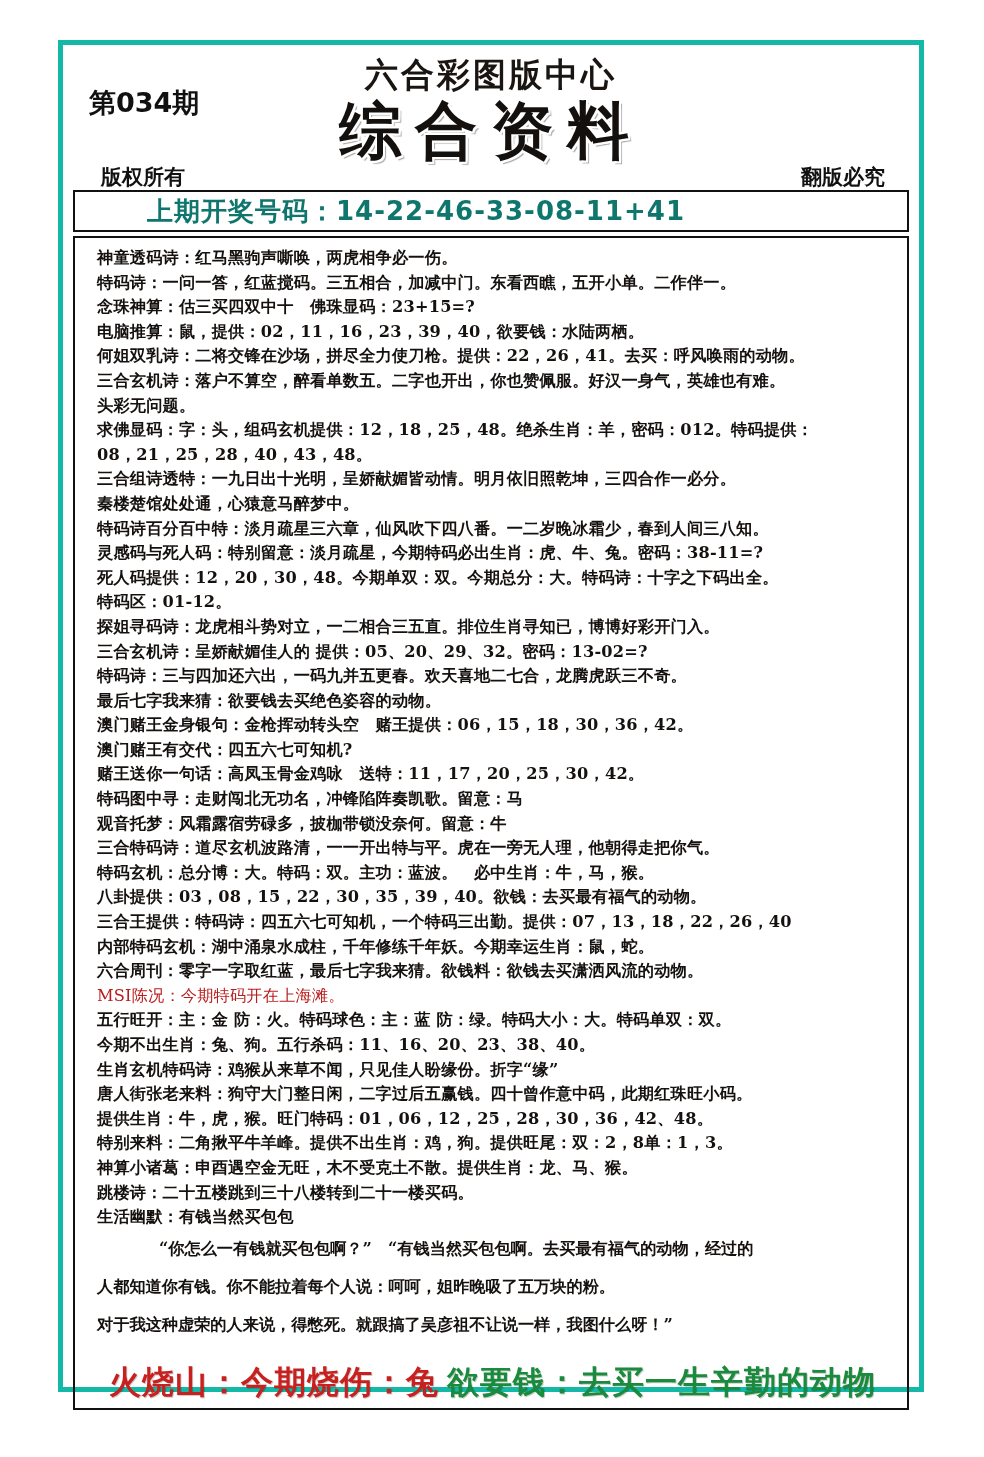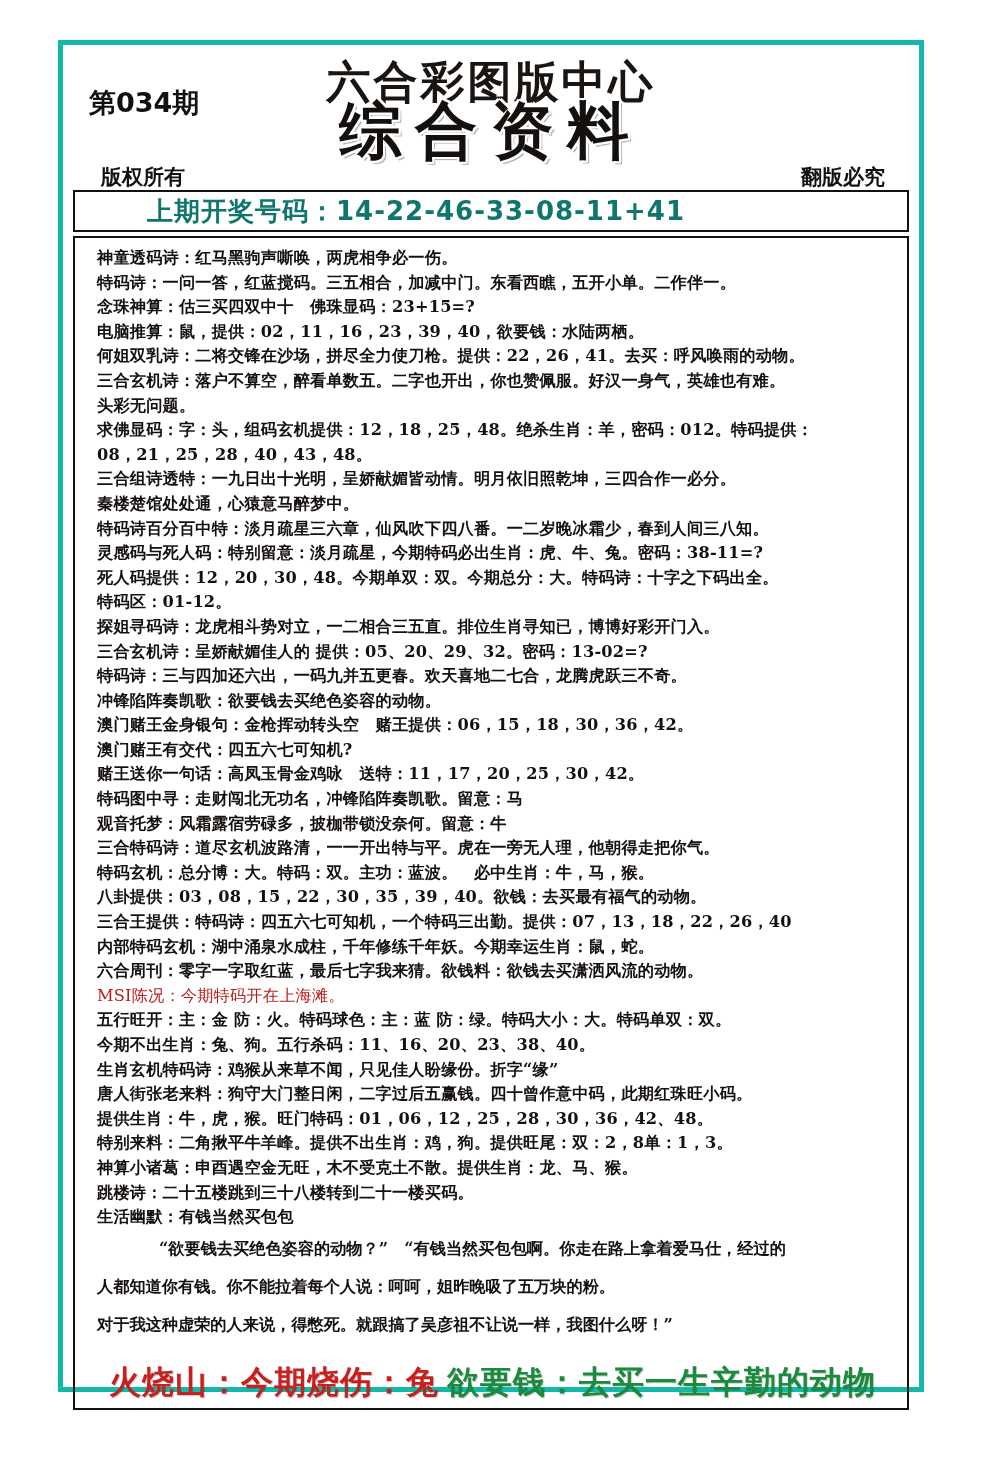--- a/index.html
+++ b/index.html
@@ -24,21 +24,21 @@
     box-sizing:border-box;
   }
   .issue{
     position:absolute; left:26px; top:40px;
     font-size:27px; font-weight:bold; color:#111;
     letter-spacing:0px; white-space:nowrap;
   }
   .brand{
     position:absolute; left:0; right:0; top:8px;
     text-align:center;
-    font-size:44px; font-weight:bold; color:#1b1512;
+    font-size:33px; font-weight:bold; color:#1b1512;
     letter-spacing:3px;
     font-family:"DejaVu Serif","Liberation Serif",serif;
     white-space:nowrap;
   }
   .bigtitle{
     position:absolute; left:0; right:0; top:44px;
     text-align:center;
     font-size:62px; font-weight:bold; color:#14100e;
     letter-spacing:14px;
     font-family:"DejaVu Serif","Liberation Serif",serif;
@@ -161,21 +161,21 @@
         <div class="ln">08，21，25，28，40，43，48。</div>
         <div class="ln">三合组诗透特：一九日出十光明，呈娇献媚皆动情。明月依旧照乾坤，三四合作一必分。</div>
         <div class="ln">秦楼楚馆处处通，心猿意马醉梦中。</div>
         <div class="ln">特码诗百分百中特：淡月疏星三六章，仙风吹下四八番。一二岁晚冰霜少，春到人间三八知。</div>
         <div class="ln">灵感码与死人码：特别留意：淡月疏星，今期特码必出生肖：虎、牛、兔。密码：38-11=?</div>
         <div class="ln">死人码提供：12，20，30，48。今期单双：双。今期总分：大。特码诗：十字之下码出全。</div>
         <div class="ln">特码区：01-12。</div>
         <div class="ln">探姐寻码诗：龙虎相斗势对立，一二相合三五直。排位生肖寻知已，博博好彩开门入。</div>
         <div class="ln">三合玄机诗：呈娇献媚佳人的 提供：05、20、29、32。密码：13-02=?</div>
         <div class="ln">特码诗：三与四加还六出，一码九并五更春。欢天喜地二七合，龙腾虎跃三不奇。</div>
-        <div class="ln">冲锋陷阵奏凯歌：欲要钱去买绝色姿容的动物。</div>
+        <div class="ln">最后七字我来猜：欲要钱去买绝色姿容的动物。</div>
         <div class="ln">澳门赌王金身银句：金枪挥动转头空　赌王提供：06，15，18，30，36，42。</div>
         <div class="ln">澳门赌王有交代：四五六七可知机?</div>
         <div class="ln">赌王送你一句话：高凤玉骨金鸡咏　送特：11，17，20，25，30，42。</div>
         <div class="ln">特码图中寻：走财闯北无功名，冲锋陷阵奏凯歌。留意：马</div>
         <div class="ln">观音托梦：风霜露宿劳碌多，披枷带锁没奈何。留意：牛</div>
         <div class="ln">三合特码诗：道尽玄机波路清，一一开出特与平。虎在一旁无人理，他朝得走把你气。</div>
         <div class="ln">特码玄机：总分博：大。特码：双。主功：蓝波。　必中生肖：牛，马，猴。</div>
         <div class="ln">八卦提供：03，08，15，22，30，35，39，40。欲钱：去买最有福气的动物。</div>
         <div class="ln">三合王提供：特码诗：四五六七可知机，一个特码三出勤。提供：07，13，18，22，26，40</div>
         <div class="ln">内部特码玄机：湖中涌泉水成柱，千年修练千年妖。今期幸运生肖：鼠，蛇。</div>
@@ -185,21 +185,21 @@
         <div class="ln">今期不出生肖：兔、狗。五行杀码：11、16、20、23、38、40。</div>
         <div class="ln">生肖玄机特码诗：鸡猴从来草不闻，只见佳人盼缘份。折字“缘”</div>
         <div class="ln">唐人街张老来料：狗守大门整日闲，二字过后五赢钱。四十曾作意中码，此期红珠旺小码。</div>
         <div class="ln">提供生肖：牛，虎，猴。旺门特码：01，06，12，25，28，30，36，42、48。</div>
         <div class="ln">特别来料：二角揪平牛羊峰。提供不出生肖：鸡，狗。提供旺尾：双：2，8单：1，3。</div>
         <div class="ln">神算小诸葛：申酉遇空金无旺，木不受克土不散。提供生肖：龙、马、猴。</div>
         <div class="ln">跳楼诗：二十五楼跳到三十八楼转到二十一楼买码。</div>
         <div class="ln">生活幽默：有钱当然买包包</div>
       </div>
     <div id="joke-host">
-        <div class="joke ind">“欲要钱去买绝色姿容的动物？”　“有钱当然买包包啊。你走在路上拿着爱马仕，经过的</div>
+        <div class="joke ind">“你怎么一有钱就买包包啊？”　“有钱当然买包包啊。去买最有福气的动物，经过的</div>
         <div class="joke">人都知道你有钱。你不能拉着每个人说：呵呵，姐昨晚吸了五万块的粉。</div>
         <div class="joke">对于我这种虚荣的人来说，得憋死。就跟搞了吴彦祖不让说一样，我图什么呀！”</div>
       </div>
   </div>
 
   <div class="footer">
     <span class="seg red">火烧山：今期烧伤：兔</span><span class="seg green">欲要钱：去买一生辛勤的动物</span>
   </div>
 
 </div>

